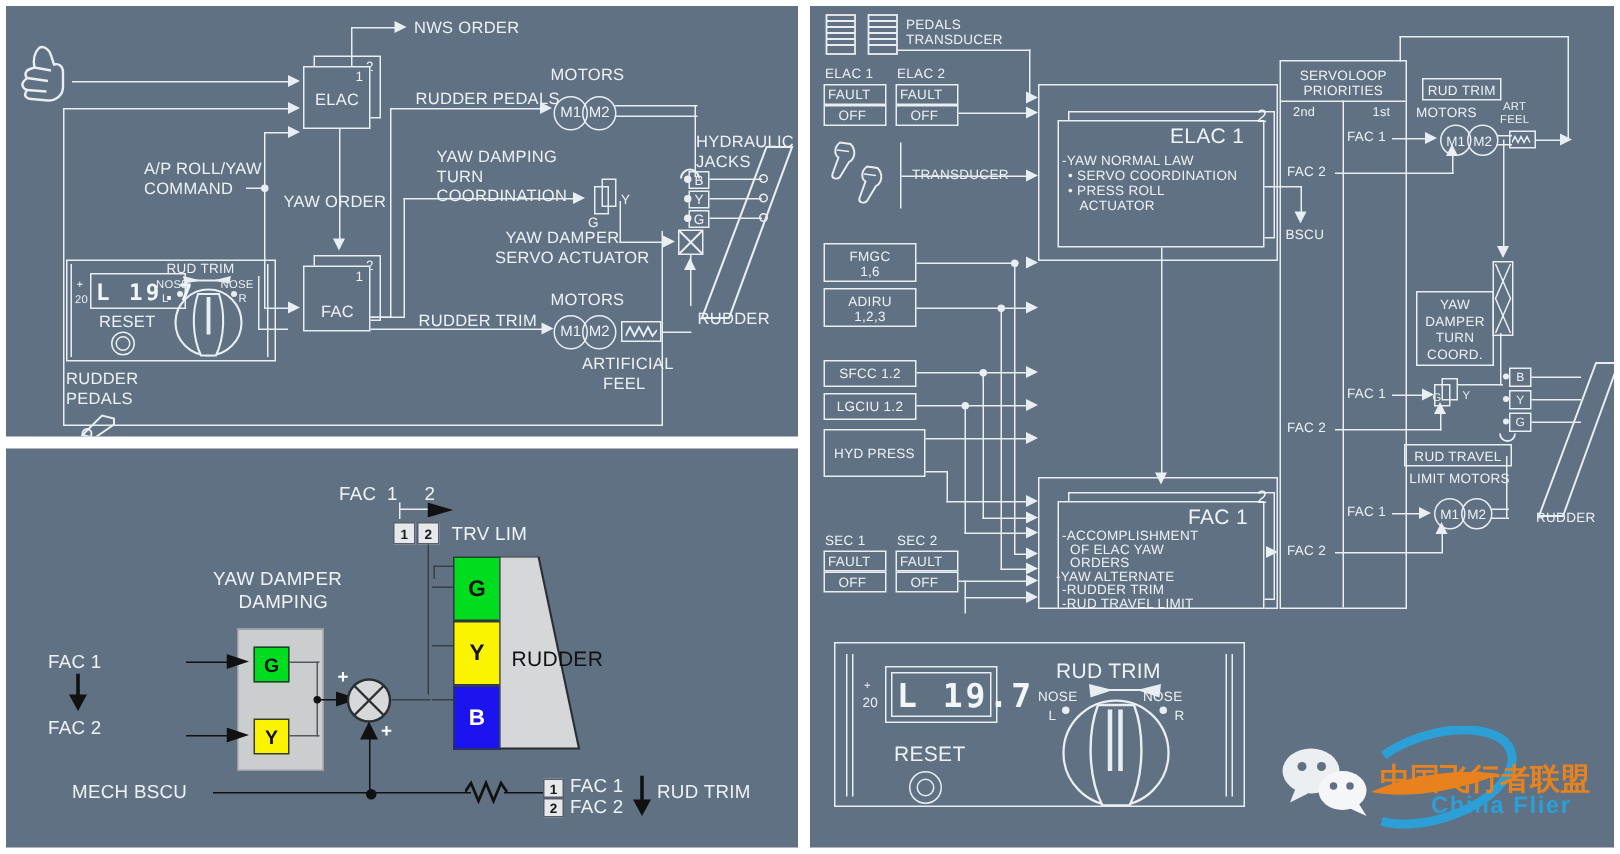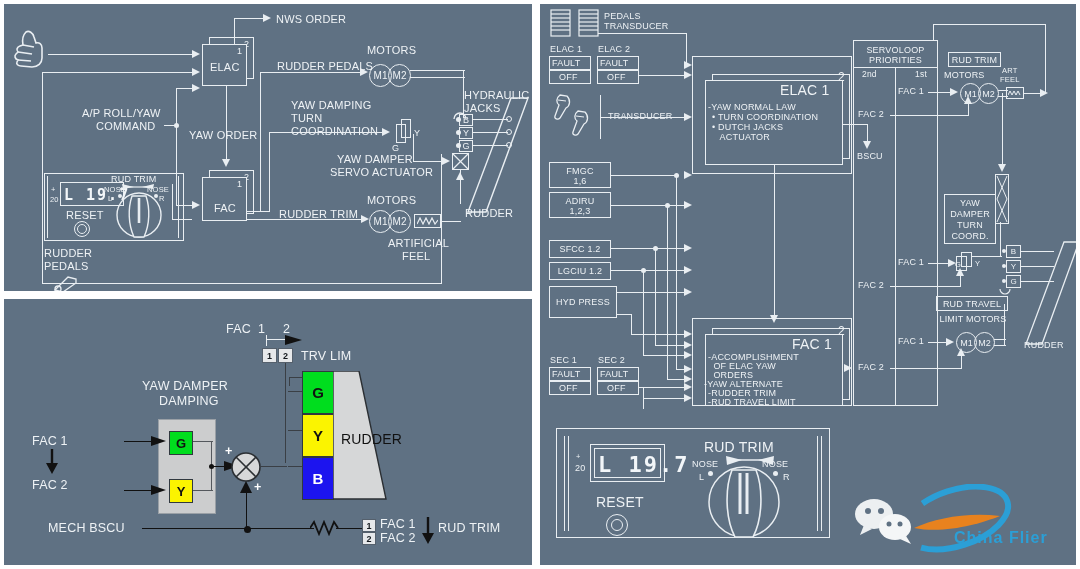--- a/index.html
+++ b/index.html
@@ -80,21 +80,21 @@
   <div class="lbl" style="left:206px;top:57px;">ELAC</div>
 
   <div class="ln lnh" style="left:44px;top:50px;width:144px;"></div>
   <div class="arr arr-r" style="left:188px;top:46px;"></div>
   <div class="ln lnh" style="left:38px;top:68px;width:150px;"></div>
   <div class="arr arr-r" style="left:188px;top:64px;"></div>
   <div class="ln lnv" style="left:38px;top:68px;height:212px;"></div>
   <div class="ln lnh" style="left:38px;top:279px;width:400px;"></div>
   <div class="ln lnv" style="left:437px;top:150px;height:130px;"></div>
 
-  <div class="lbl" style="left:78px;top:103px;">A/P ROLL/YAW</div>
+  <div class="lbl" style="left:92px;top:103px;">A/P ROLL/YAW</div>
   <div class="lbl" style="left:92px;top:116px;">COMMAND</div>
   <div class="ln lnh" style="left:160px;top:121px;width:13px;"></div>
   <div class="dot" style="left:170px;top:119px;"></div>
   <div class="ln lnv" style="left:172px;top:84px;height:37px;"></div>
   <div class="ln lnh" style="left:172px;top:84px;width:16px;"></div>
   <div class="arr arr-r" style="left:188px;top:80px;"></div>
   <div class="ln lnv" style="left:172px;top:121px;height:81px;"></div>
   <div class="ln lnh" style="left:172px;top:201px;width:16px;"></div>
   <div class="arr arr-r" style="left:188px;top:197px;"></div>
 
@@ -441,22 +441,22 @@
   <div class="ln lnv" style="left:103px;top:383px;height:22px;"></div>
   <div class="ln lnh" style="left:103px;top:394px;width:41px;"></div>
   <div class="arr arr-r" style="left:144px;top:390px;"></div>
 
   <div class="box" style="left:152px;top:52px;width:160px;height:118px;"></div>
   <div class="box" style="left:172px;top:70px;width:138px;height:85px;"></div>
   <div class="box" style="left:165px;top:76px;width:138px;height:85px;background:#5f7183;"></div>
   <div class="lbl md" style="left:240px;top:80px;font-size:14px;">ELAC 1</div>
   <div class="lbl sm" style="left:298px;top:68px;font-size:12px;">2</div>
   <div class="lbl sm" style="left:168px;top:98px;">-YAW NORMAL LAW</div>
-  <div class="lbl sm" style="left:172px;top:108px;">• TURN COORDINATION</div>
-  <div class="lbl sm" style="left:172px;top:118px;">• DUTCH JACKS</div>
+  <div class="lbl sm" style="left:172px;top:108px;">• SERVO COORDINATION</div>
+  <div class="lbl sm" style="left:172px;top:118px;">• PRESS ROLL</div>
   <div class="lbl sm" style="left:172px;top:128px;">   ACTUATOR</div>
 
   <div class="ln lnh" style="left:303px;top:120px;width:25px;"></div>
   <div class="ln lnv" style="left:327px;top:120px;height:20px;"></div>
   <div class="arr arr-d" style="left:323px;top:137px;"></div>
   <div class="lbl sm" style="left:317px;top:147px;">BSCU</div>
 
   <div class="ln lnv" style="left:234px;top:161px;height:155px;"></div>
   <div class="arr arr-d" style="left:230px;top:311px;"></div>
 
@@ -610,14 +610,15 @@
     <circle cx="31" cy="19" r="3" fill="#5f7183"></circle>
     <ellipse cx="45" cy="35" rx="16" ry="13" fill="#f4f6f7"></ellipse>
     <polygon points="56,44 61,52 50,47" fill="#f4f6f7"></polygon>
     <circle cx="39" cy="32" r="2.5" fill="#5f7183"></circle>
     <circle cx="50" cy="32" r="2.5" fill="#5f7183"></circle>
   </svg>
   <svg class="wm" style="left:356px;top:480px;" width="180" height="72">
     <ellipse cx="60" cy="34" rx="54" ry="28" fill="none" stroke="#2b9fd6" stroke-width="6" stroke-dasharray="110 60" transform="rotate(-18 60 34)"></ellipse>
     <path d="M18 44 C40 34 72 28 104 32 C84 40 48 50 18 44 Z" fill="#e8821e"></path>
   </svg>
+  <div class="wm wm-cn2" style="left:380px;top:502px;">中国飞行者联盟</div>
   <div class="wm wm-en" style="left:414px;top:525px;">China Flier</div>
 </div>
 
 </body></html>

